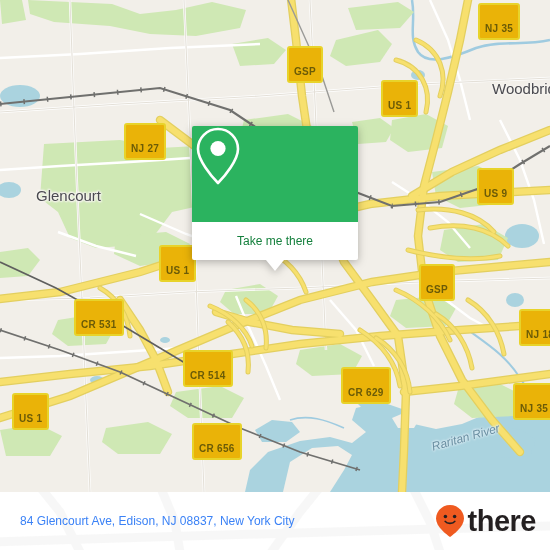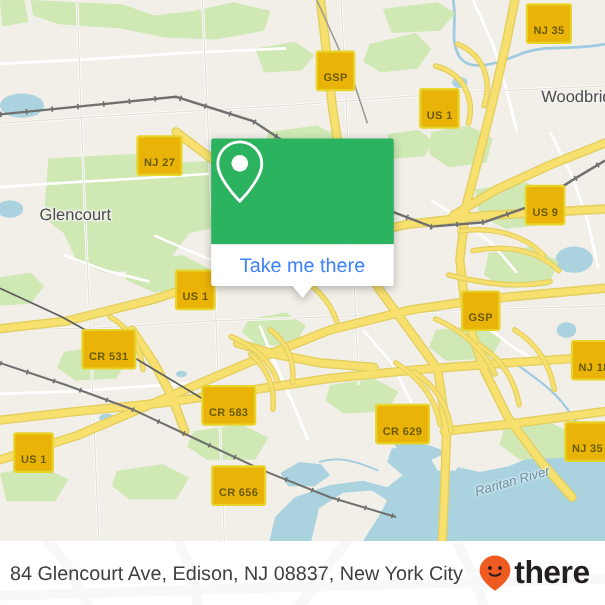--- a/index.html
+++ b/index.html
@@ -69,36 +69,36 @@
     filter:drop-shadow(0 2px 4px rgba(0,0,0,.28));
   }
   #popup-head{
     height:96px;background:#2bb35f;border-radius:2px 2px 0 0;
     display:flex;align-items:center;justify-content:center;
   }
   #popup-foot{
     background:#fff;height:38px;border-radius:0 0 2px 2px;
     display:flex;align-items:center;justify-content:center;
   }
-  #popup-foot span{color:#3b82f6;font-size:18px;}
+  #popup-foot span{color:#15803d;font-size:12px;}
   #popup-tail{
     position:absolute;left:50%;top:134px;margin-left:-9px;
     width:0;height:0;border-left:9px solid transparent;
     border-right:9px solid transparent;border-top:11px solid #fff;
   }
 
   
   #footer{
     position:absolute;left:0;top:492px;width:550px;height:58px;
     background:#fff;overflow:hidden;
     display:flex;align-items:center;
   }
   #footer-watermark{position:absolute;left:0;top:-20px;opacity:.10;}
   #footer-addr{
-    position:relative;margin-left:9px;color:#404040;font-size:18px;
+    position:relative;margin-left:20px;color:#3b82f6;font-size:12px;
     white-space:nowrap;
   }
   #brand{
     position:absolute;right:14px;top:50%;transform:translateY(-50%);
     display:flex;align-items:center;
   }
   #brand-word{
     color:#231f20;font-size:29px;font-weight:bold;letter-spacing:-.5px;
     margin-left:3px;line-height:1;
   }
@@ -270,21 +270,21 @@
     <div id="shield-layer">
         <div class="shield" style="left: 478px; top: 3px;">NJ 35</div>
         <div class="shield" style="left: 287px; top: 46px;">GSP</div>
         <div class="shield" style="left: 381px; top: 80px;">US 1</div>
         <div class="shield" style="left: 124px; top: 123px;">NJ 27</div>
         <div class="shield" style="left: 477px; top: 168px;">US 9</div>
         <div class="shield" style="left: 159px; top: 245px;">US 1</div>
         <div class="shield" style="left: 419px; top: 264px;">GSP</div>
         <div class="shield" style="left: 519px; top: 309px;">NJ 18</div>
         <div class="shield" style="left: 74px; top: 299px;">CR 531</div>
-        <div class="shield" style="left: 183px; top: 350px;">CR 583</div>
+        <div class="shield" style="left: 183px; top: 350px;">CR 514</div>
         <div class="shield" style="left: 341px; top: 367px;">CR 629</div>
         <div class="shield" style="left: 12px; top: 393px;">US 1</div>
         <div class="shield" style="left: 513px; top: 383px;">NJ 35</div>
         <div class="shield" style="left: 192px; top: 423px;">CR 656</div>
       </div>
 
     <div id="place-layer">
         <div class="place" style="left: 36px; top: 187px;">Glencourt</div>
         <div class="place" style="left: 492px; top: 80px;">Woodbridge</div>
       </div>

